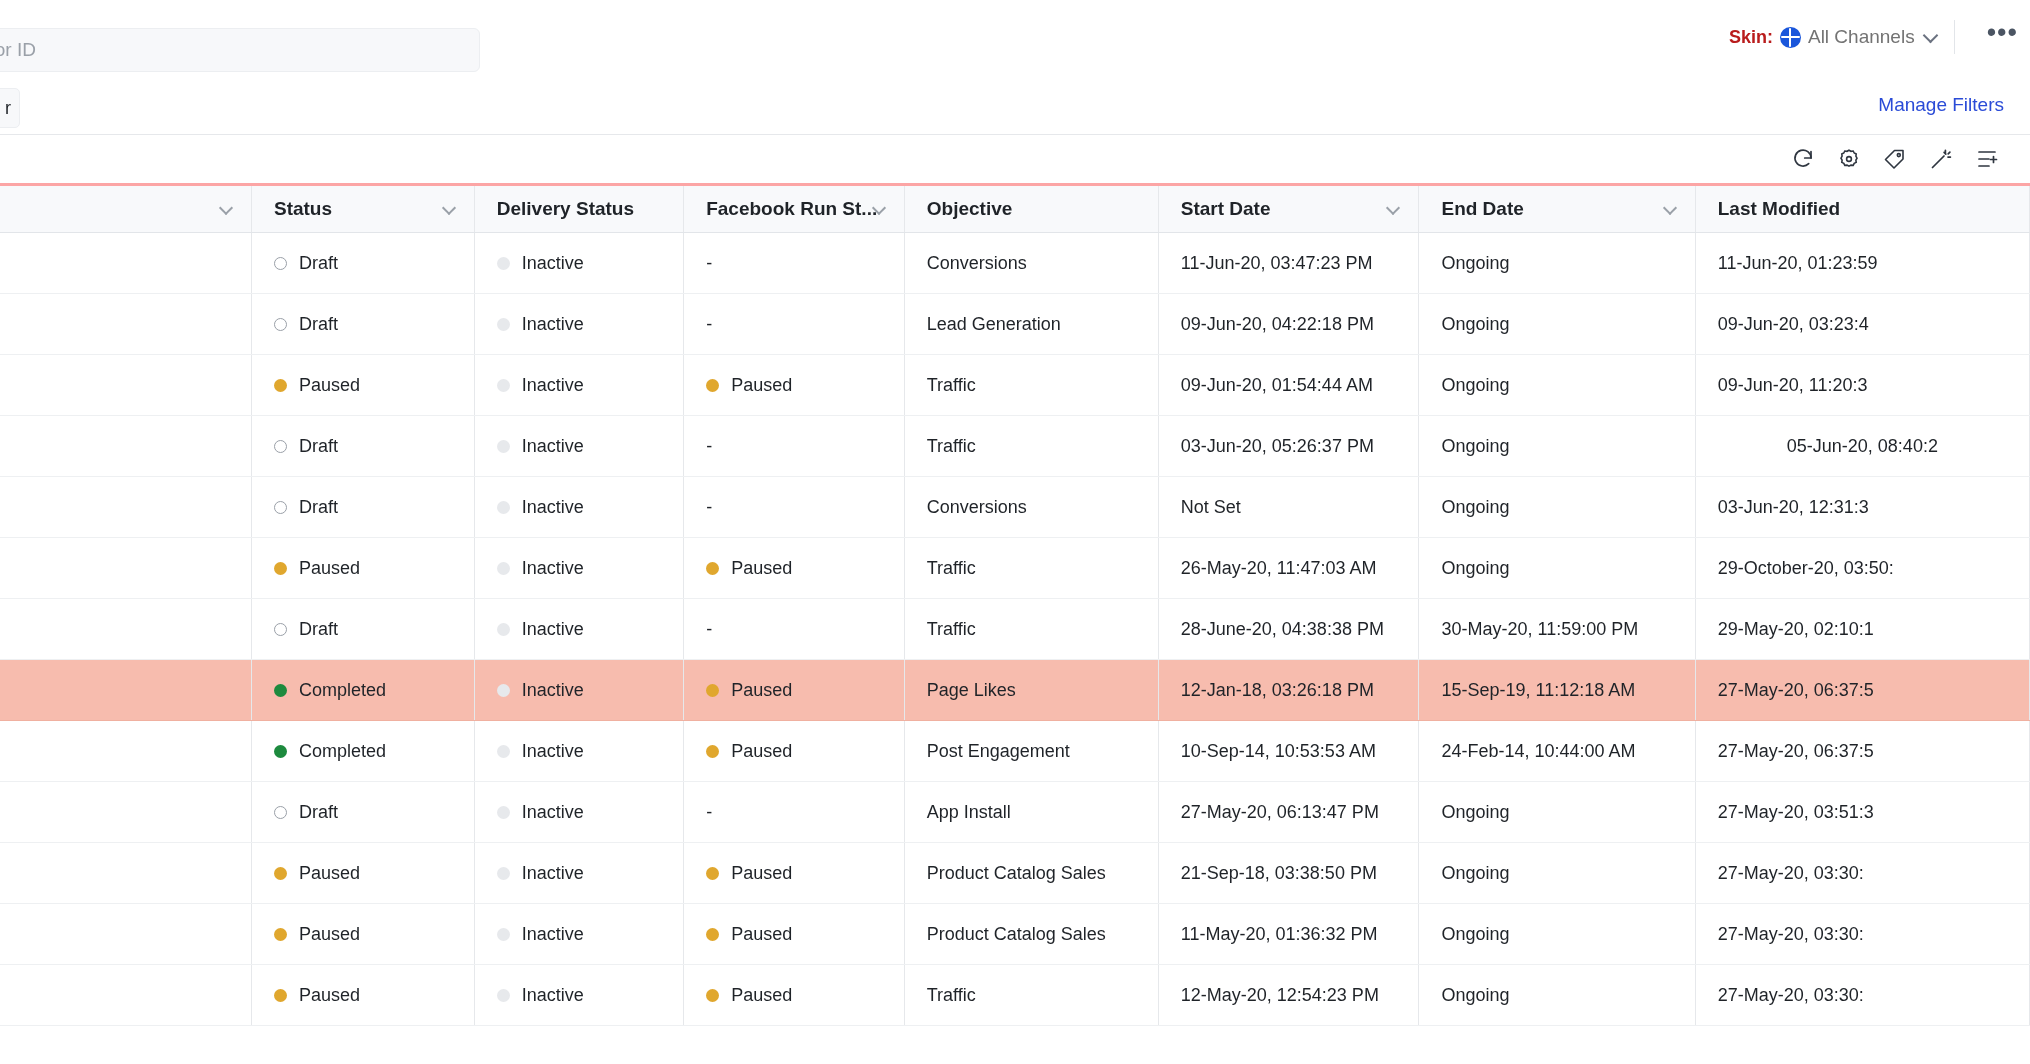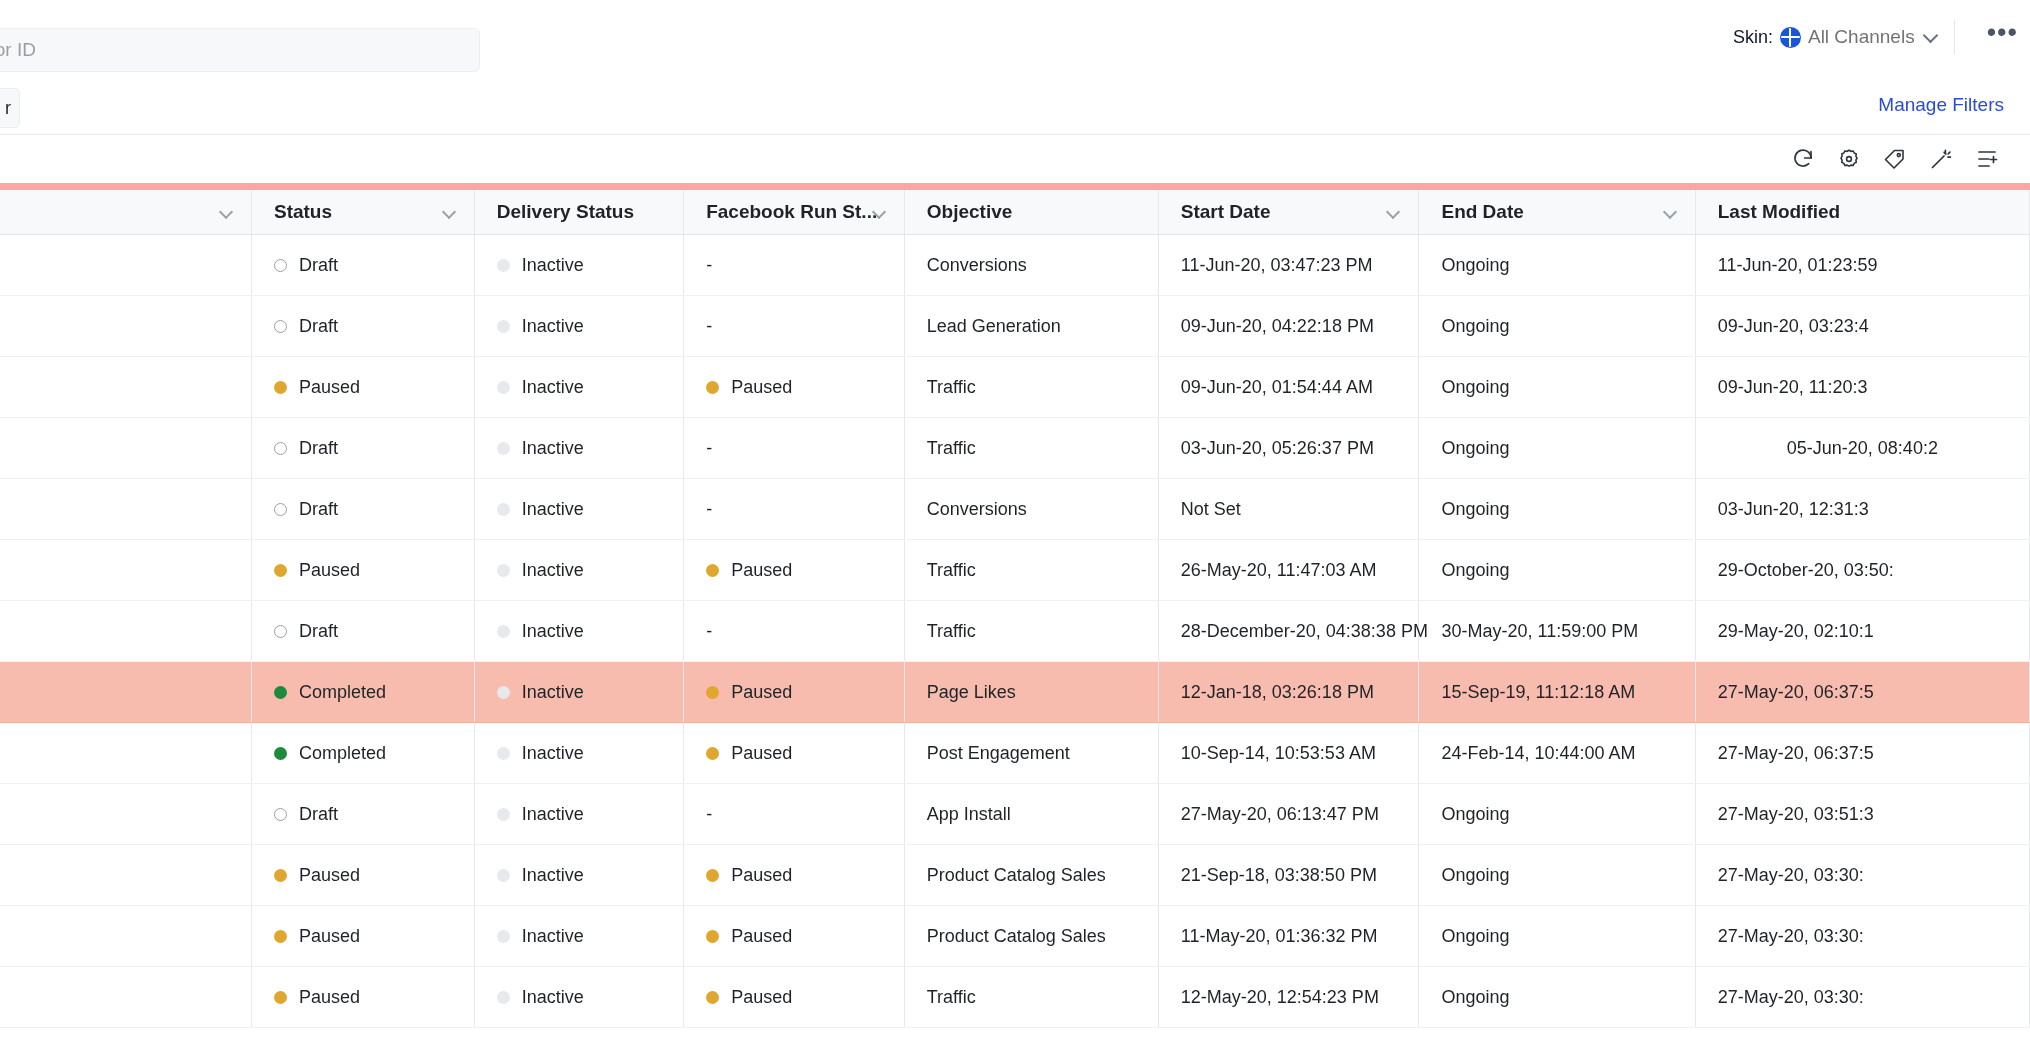--- a/index.html
+++ b/index.html
@@ -21,21 +21,21 @@
     width: 800px; height: 44px;
     background: #f7f8fa; border: 1px solid #eceef1; border-radius: 6px;
     display: flex; align-items: center; padding: 0 16px;
   }
   .search-ph { font-size: 19px; color: #9aa0a8; white-space: nowrap; }
 
   .top-right {
     position: absolute; right: 12px; top: 20px;
     display: flex; align-items: center; gap: 0;
   }
-  .skin-label { font-size: 18px; color: #0f172a; margin-right: 7px; }
+  .skin-label { font-size: 18px; color: #b91c1c; margin-right: 7px; font-weight: bold; }
   .globe-ico {
     width: 21px; height: 21px; border-radius: 50%;
     background: #1a56db; display: inline-block; position: relative;
     margin-right: 7px; flex: none;
   }
   .globe-ico::before {
     content: ""; position: absolute; left: 9px; top: 1px;
     width: 2px; height: 19px; background: #fff; border-radius: 1px;
   }
   .globe-ico::after {
@@ -111,21 +111,21 @@
     border-collapse: collapse; table-layout: fixed;
     width: 2330px; margin-left: -300px;
   }
   table.grid th, table.grid td {
     border-right: 1px solid #e6e8eb; border-bottom: 1px solid #eef0f2;
     text-align: left; vertical-align: middle;
     padding: 0 22px;
   }
   table.grid thead th {
     background: #f8f9fb; height: 48px;
-    border-top: 7px solid #fca5a5; border-bottom: 1px solid #e2e5e9;
+    border-top: 3px solid #fca5a5; border-bottom: 1px solid #e2e5e9;
     font-size: 19px; font-weight: 700; color: #1f2328;
     white-space: nowrap; position: relative;
   }
   table.grid thead th .hchev {
     position: absolute; right: 20px; top: 17px;
     width: 10px; height: 10px;
     border-right: 2px solid #9aa0a8; border-bottom: 2px solid #9aa0a8;
     transform: rotate(45deg);
   }
   table.grid tbody td {
@@ -403,21 +403,21 @@
               </div>
             </td>
             <td>
               <div class="cell-flex">
                 <span class="dot inactive"></span>
                 <span>Inactive</span>
               </div>
             </td>
             <td><span class="dash">-</span></td>
             <td style="white-space: nowrap;">Traffic</td>
-            <td style="white-space: nowrap;">28-December-20, 04:38:38 PM</td>
+            <td style="white-space: nowrap;">28-June-20, 04:38:38 PM</td>
             <td style="white-space: nowrap;">30-May-20, 11:59:00 PM</td>
             <td style="white-space: nowrap;">29-May-20, 02:10:1</td>
           </tr>
           <tr class="highlight">
             <td class="name-cell">8] Promoting Antique I</td>
             <td>
               <div class="cell-flex">
                 <span class="dot completed"></span>
                 <span>Completed</span>
               </div>

